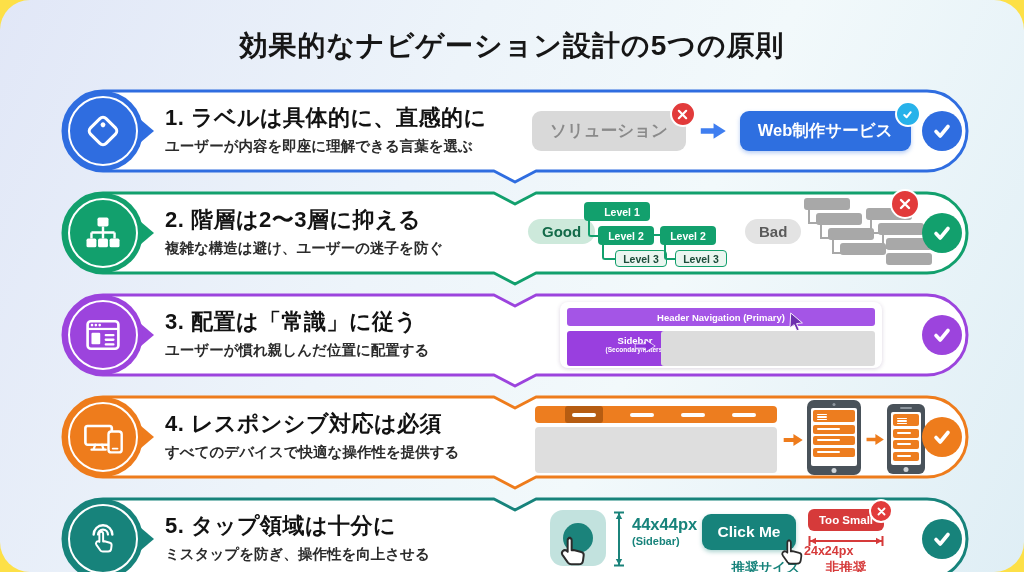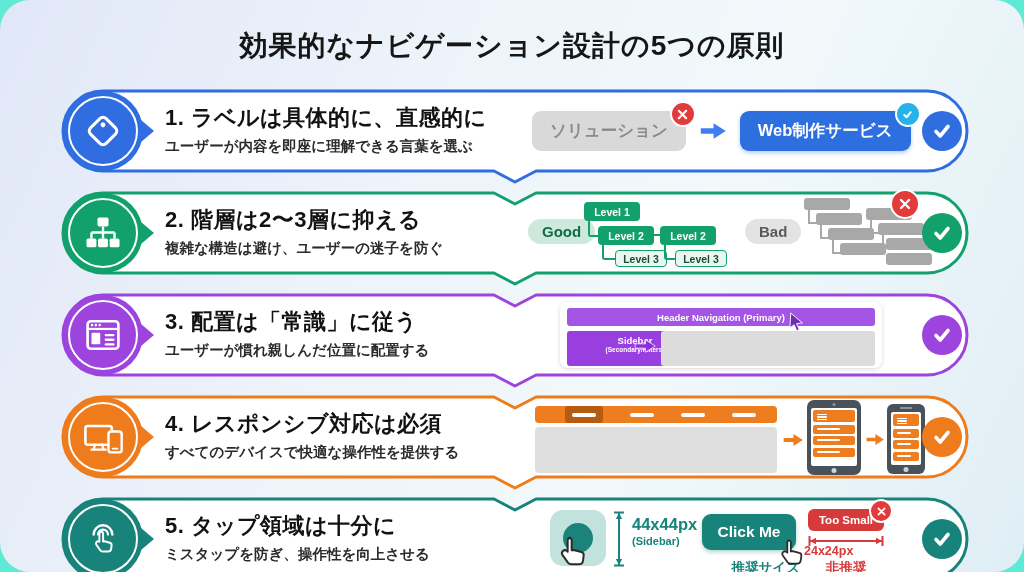--- a/index.html
+++ b/index.html
@@ -1,17 +1,17 @@
 <!DOCTYPE html>
 <html><head>
 <meta charset="utf-8">
 <style>
   html,body{margin:0;padding:0;background:#fff;}
   body{width:1024px;height:572px;font-family:"Liberation Sans","DejaVu Sans",sans-serif;-webkit-font-smoothing:antialiased;}
-  .canvas{position:relative;width:1024px;height:572px;overflow:hidden;background:#5eead4;}
+  .canvas{position:relative;width:1024px;height:572px;overflow:hidden;background:#fde047;}
   .panel{position:absolute;inset:0;border-radius:30px;
     background:linear-gradient(115deg,#e1e7f7 0%,#edf4fa 38%,#f2f9fb 62%,#dfeef5 100%);}
   .title{position:absolute;top:27px;left:0;width:100%;text-align:center;
     font-size:28px;font-weight:800;color:#161616;letter-spacing:1px;}
   .rows{position:absolute;left:62px;top:90px;width:906px;}
   .row{position:relative;width:906px;height:90px;margin-bottom:12px;}
   .rb{position:absolute;left:0;top:0;width:906px;height:82px;overflow:visible;z-index:0;}
   .rb path{fill:#ffffff;stroke:var(--c);stroke-width:3;stroke-linejoin:round;}
   .r1{--c:#2f6de0;}.r2{--c:#12a06d;}.r3{--c:#9c44dd;}.r4{--c:#ee7c1c;}.r5:{}
   .r5{--c:#17837b;}
@@ -180,21 +180,21 @@
           <rect x="26" y="25" width="9" height="8" rx="1.5" fill="#fff"></rect>
         </svg>
       </div>
       <div class="tail"></div>
       <div class="txt">
         <div class="rt">2. 階層は2〜3層に抑える</div>
         <div class="rs">複雑な構造は避け、ユーザーの迷子を防ぐ</div>
       </div>
       <div class="ex ex2">
         <div class="tagpill tag-good">Good</div>
-        <div class="lv solid" style="left:56px;top:10px;">Level 1</div>
+        <div class="lv solid" style="left:56px;top:10px;padding-left:10px;">Level 1</div>
         <div class="conn" style="left:60px;top:29px;width:10px;height:14px;"></div>
         <div class="lv solid" style="left:70px;top:34px;">Level 2</div>
         <div class="hline" style="left:126px;top:42px;width:6px;"></div>
         <div class="lv solid" style="left:132px;top:34px;">Level 2</div>
         <div class="conn" style="left:74px;top:53px;width:13px;height:13px;"></div>
         <div class="lv light" style="left:87px;top:58px;">Level 3</div>
         <div class="conn" style="left:136px;top:53px;width:11px;height:13px;"></div>
         <div class="lv light" style="left:147px;top:58px;">Level 3</div>
         <div class="tagpill tag-bad">Bad</div>
         <div>

